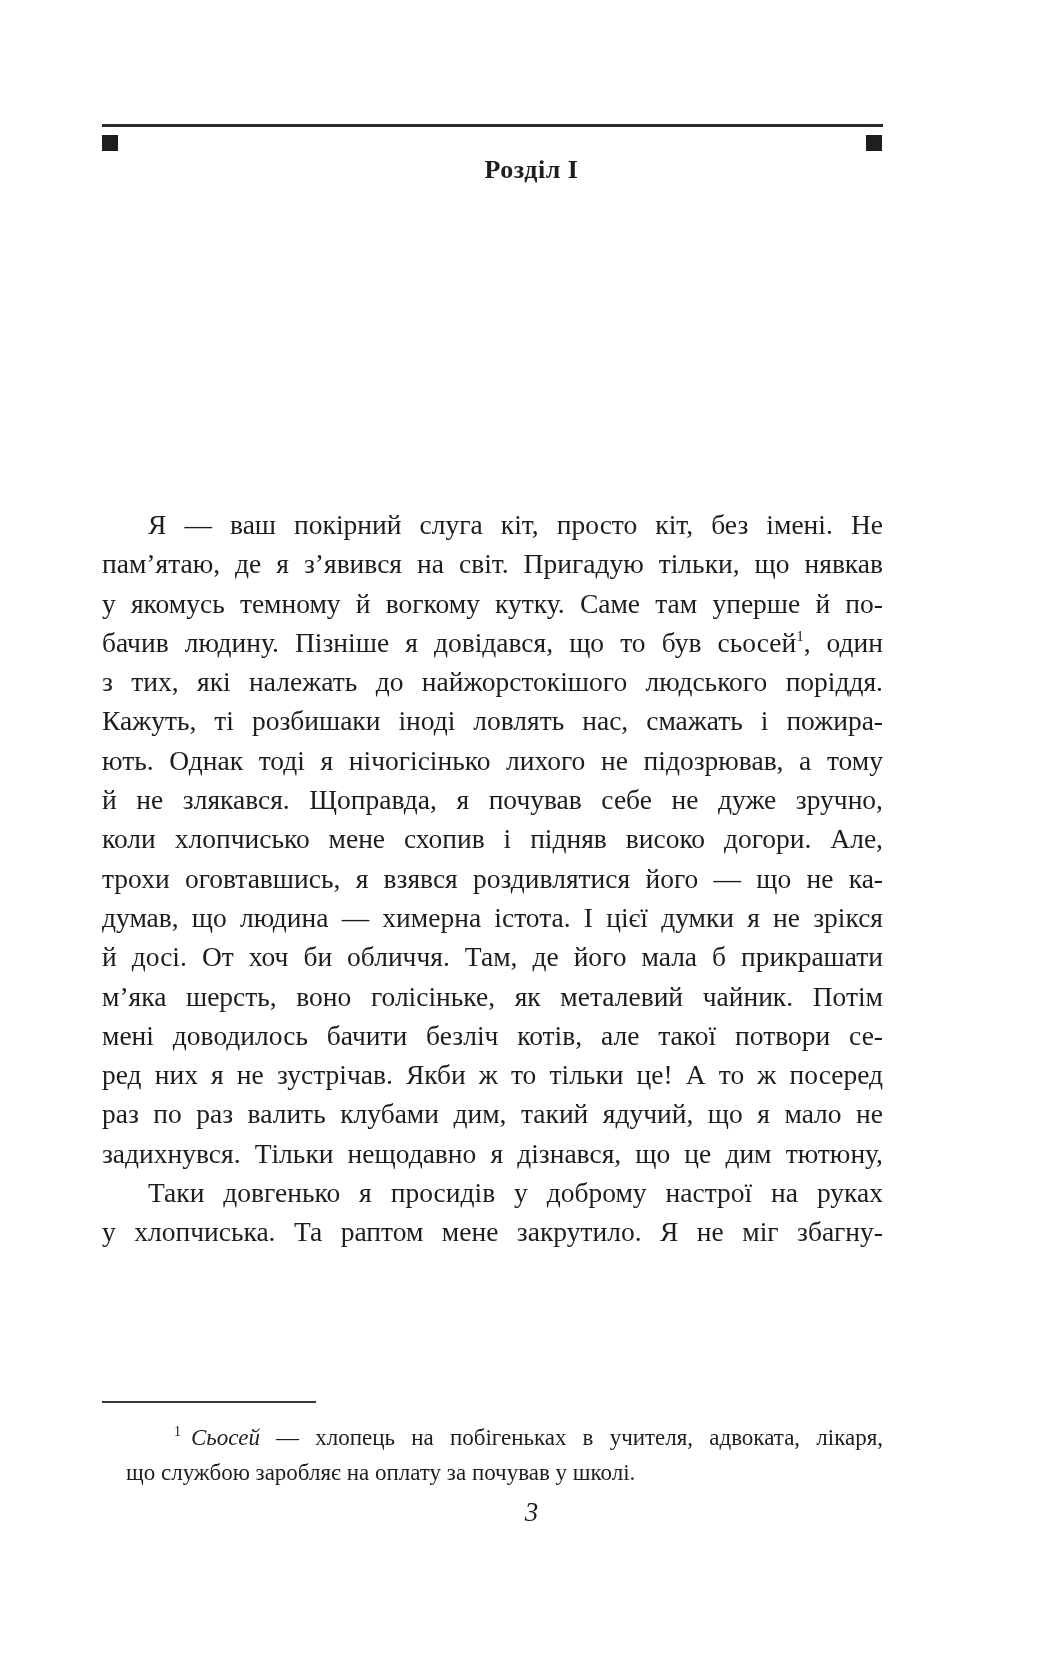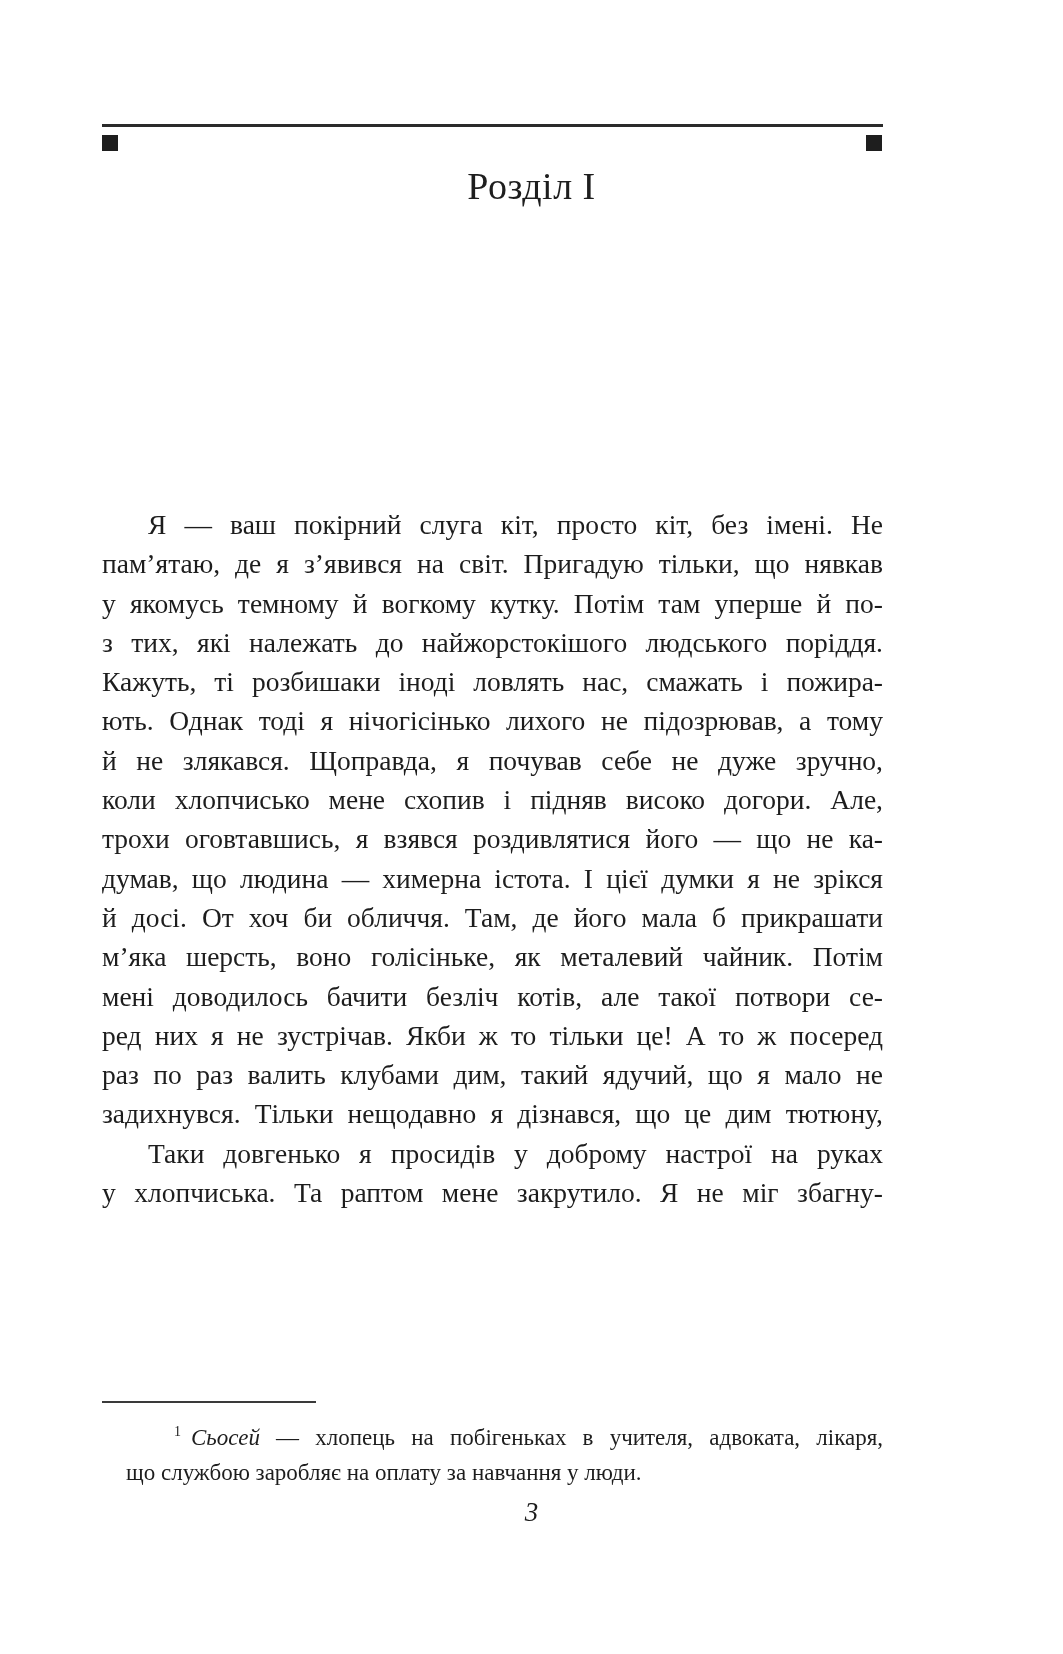--- a/index.html
+++ b/index.html
@@ -29,26 +29,26 @@
       width: 16px;
       height: 16px;
       background: #1e1e1e;
     }
     .corner-square.left { left: 102px; }
     .corner-square.right { left: 866px; }
     .chapter-title {
       position: absolute;
       left: 0;
       right: 0;
-      top: 164px;
+      top: 155px;
       text-align: center;
-      font-size: 38px;
+      font-size: 26px;
       letter-spacing: 0.5px;
       color: #1e1e1e;
-      font-weight: normal;
+      font-weight: bold;
       margin: 0;
     }
     .body-text {
       position: absolute;
       left: 102px;
       top: 505px;
       width: 781px;
       font-size: 27.5px;
       line-height: 39.3px;
       text-align: justify;
@@ -118,21 +118,22 @@
 <div class="top-rule"></div>
 <div class="corner-square left"></div>
 <div class="corner-square right"></div>
 
 <h1 class="chapter-title">Розділ I</h1>
 
 <div class="body-text">
   <div>
     <span class="line indent">Я — ваш покірний слуга кіт, просто кіт, без імені. Не</span>
     <span class="line">пам’ятаю, де я з’явився на світ. Пригадую тільки, що нявкав</span>
-    <span class="line">у якомусь темному й вогкому кутку. Потім там уперше й по-</span>
+    <span class="line">у якомусь темному й вогкому кутку. Саме там уперше й по-</span>
+    <span class="line"><span>бачив людину. Пізніше я довідався, що то був сьосей</span><sup class="fn-ref">1</sup><span>, один</span></span>
     <span class="line">з тих, які належать до найжорстокішого людського поріддя.</span>
     <span class="line">Кажуть, ті розбишаки іноді ловлять нас, смажать і пожира-</span>
     <span class="line">ють. Однак тоді я нічогісінько лихого не підозрював, а тому</span>
     <span class="line">й не злякався. Щоправда, я почував себе не дуже зручно,</span>
     <span class="line">коли хлопчисько мене схопив і підняв високо догори. Але,</span>
     <span class="line">трохи оговтавшись, я взявся роздивлятися його — що не ка-</span>
     <span class="line">думав, що людина — химерна істота. І цієї думки я не зрікся</span>
     <span class="line">й досі. От хоч би обличчя. Там, де його мала б прикрашати</span>
     <span class="line">м’яка шерсть, воно голісіньке, як металевий чайник. Потім</span>
     <span class="line">мені доводилось бачити безліч котів, але такої потвори се-</span>
@@ -143,16 +144,16 @@
   <div>
     <span class="line indent">Таки довгенько я просидів у доброму настрої на руках</span>
     <span class="line">у хлопчиська. Та раптом мене закрутило. Я не міг збагну-</span>
   </div>
 </div>
 
 <div class="footnote-rule"></div>
 
 <div class="footnote">
   <span class="line first"><sup>1</sup><em>Сьосей</em><span> — хлопець на побігеньках в учителя, адвоката, лікаря,</span></span>
-  <span class="line last">що службою заробляє на оплату за навчання у люди.</span>
+  <span class="line last">що службою заробляє на оплату за почував у школі.</span>
 </div>
 
 <div class="page-number">3</div>
 
 </body></html>

